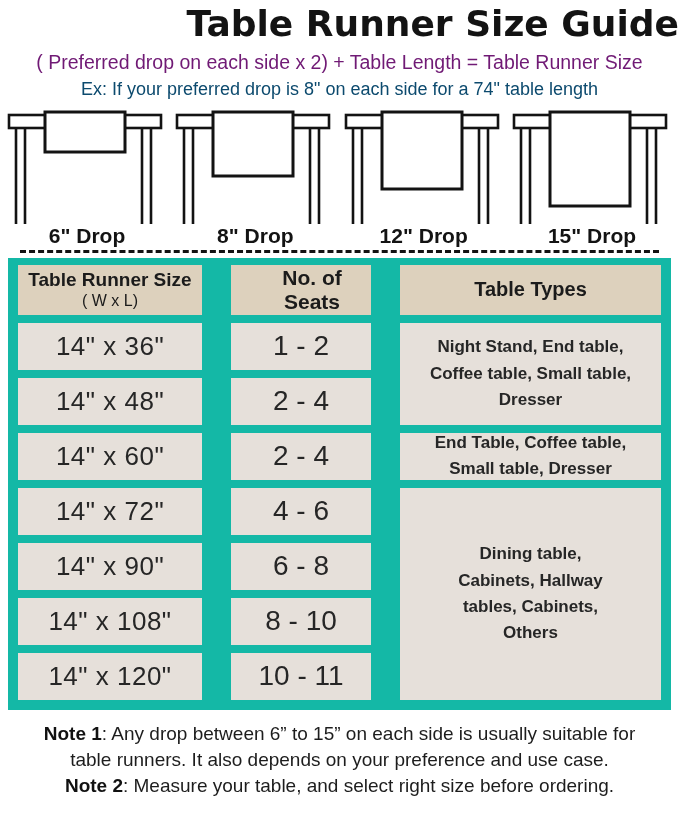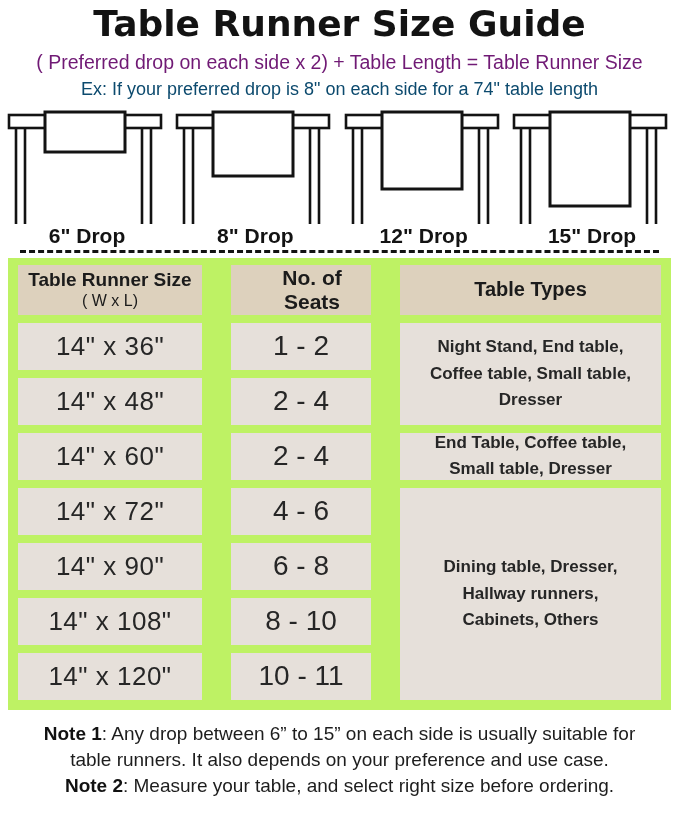--- a/index.html
+++ b/index.html
@@ -4,37 +4,37 @@
 <style>
   html,body{margin:0;padding:0;}
   body{
     width:679px;height:826px;background:#ffffff;color:#1c1c1e;
     font-family:"Liberation Sans",sans-serif;overflow:hidden;
   }
   .page{width:679px;height:826px;position:relative;}
 
   
   h1.title{
-    margin:1px 0 0;text-align:center;
+    margin:1px 0 0;text-align:right;
     font-family:"DejaVu Sans",sans-serif;font-weight:700;
     font-size:36px;line-height:1.25;color:#131313;letter-spacing:0px;
   }
   p.formula{margin:3px 0 0;text-align:center;font-size:19.5px;line-height:1.4;color:#701a75;}
   p.exline{margin:1px 0 0;text-align:center;font-size:18px;line-height:1.42;color:#0c4a6e;}
 
   
   .figures-row{display:flex;justify-content:space-between;padding:0 7px;margin-top:7px;}
   figure{margin:0;width:160px;text-align:center;}
   figure svg{display:block;}
   figcaption{font-size:21px;font-weight:700;color:#131313;margin-top:0;}
   .dash-line{margin:2px 20px 0;border-bottom:3px dashed #131313;height:0;}
 
   
   .size-table{
-    margin:5px 8px 0;background:#bef264;padding:7px 10px 10px;
+    margin:5px 8px 0;background:#14b8a6;padding:7px 10px 10px;
     box-sizing:border-box;width:663px;
   }
   .grid{
     display:grid;
     grid-template-columns:184px 140px 261px;
     column-gap:29px;
     grid-template-rows:50px repeat(7,47px);
     row-gap:8px;
   }
   .cell{
@@ -141,21 +141,21 @@
       <div class="cell sizec" style="grid-area:8/1">14" x 120"</div>
       <div class="cell seatc" style="grid-area:8/2">10 - 11</div>
 
       <div class="cell typec" style="grid-area:4/3">
         <span class="w224">End Table, Coffee table, Small table, Dresser</span>
       </div>
       <div class="cell typec" style="grid-area:2/3/span 2/4">
         <span class="w210">Night Stand, End table, Coffee table, Small table, Dresser</span>
       </div>
       <div class="cell typec" style="grid-area:5/3/span 4/4">
-        <span class="w170">Dining table, Dresser, Hallway runners, Cabinets, Others</span>
+        <span class="w170">Dining table, Cabinets, Hallway tables, Cabinets, Others</span>
       </div>
     </div>
   </div>
 
   <div class="notes">
     <p><strong>Note 1</strong><span>: Any drop between 6” to 15” on each side is usually suitable for</span></p>
     <p>table runners. It also depends on your preference and use case.</p>
     <p><strong>Note 2</strong><span>: Measure your table, and select right size before ordering.</span></p>
   </div>
 

